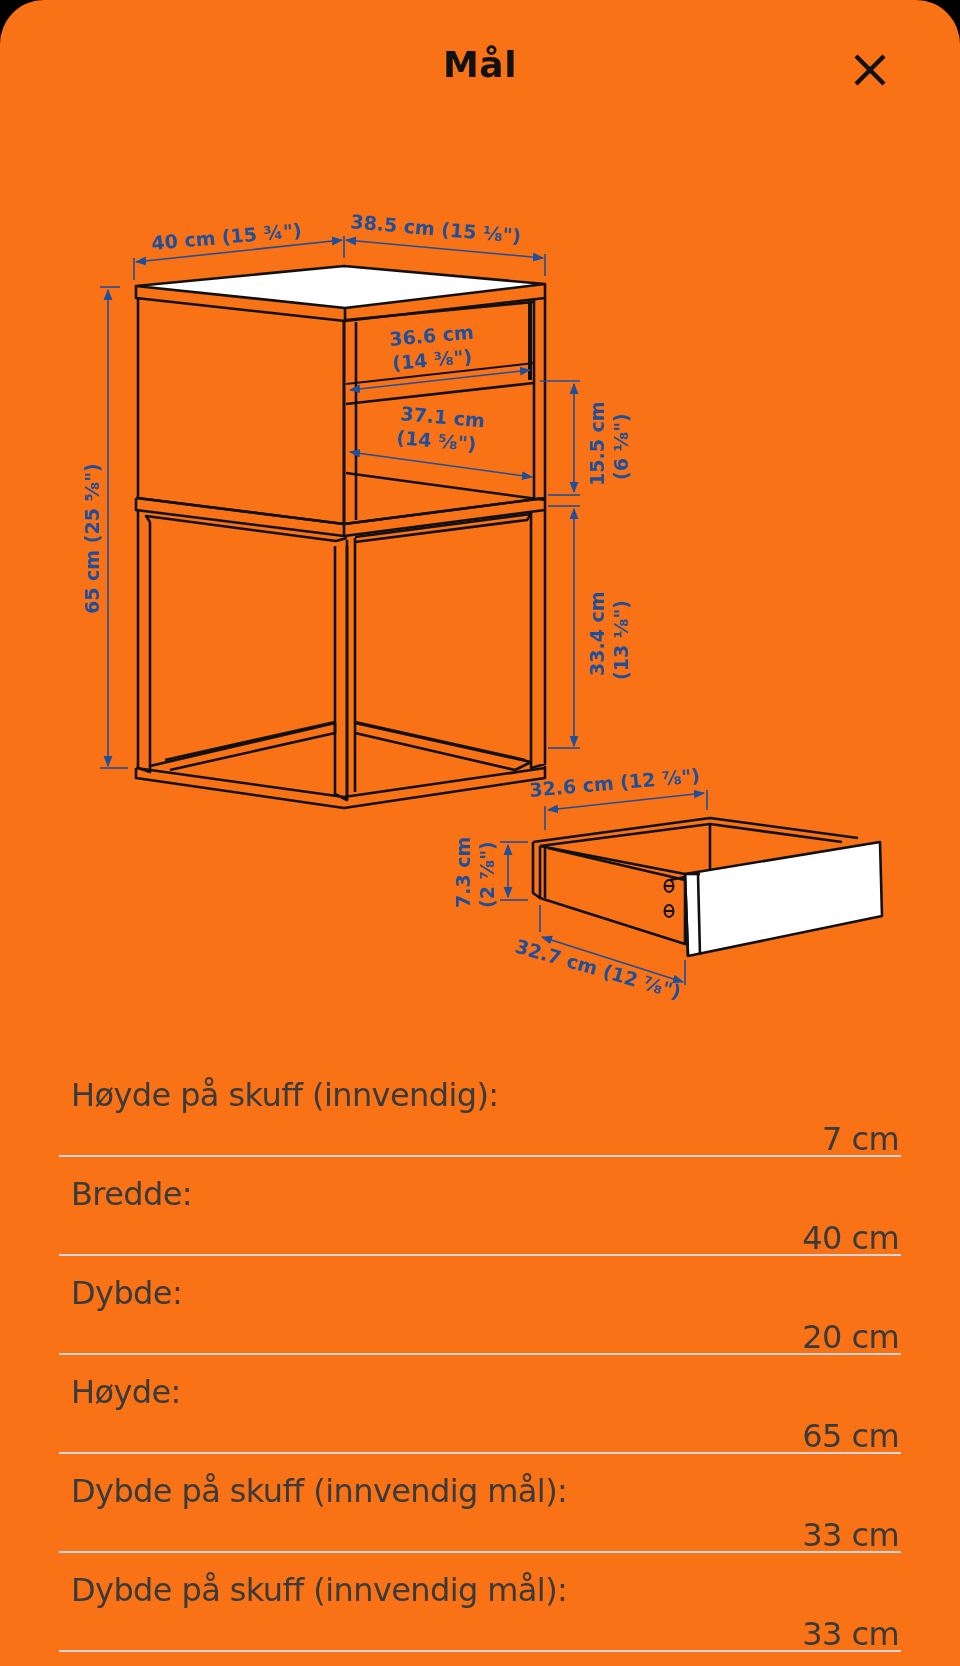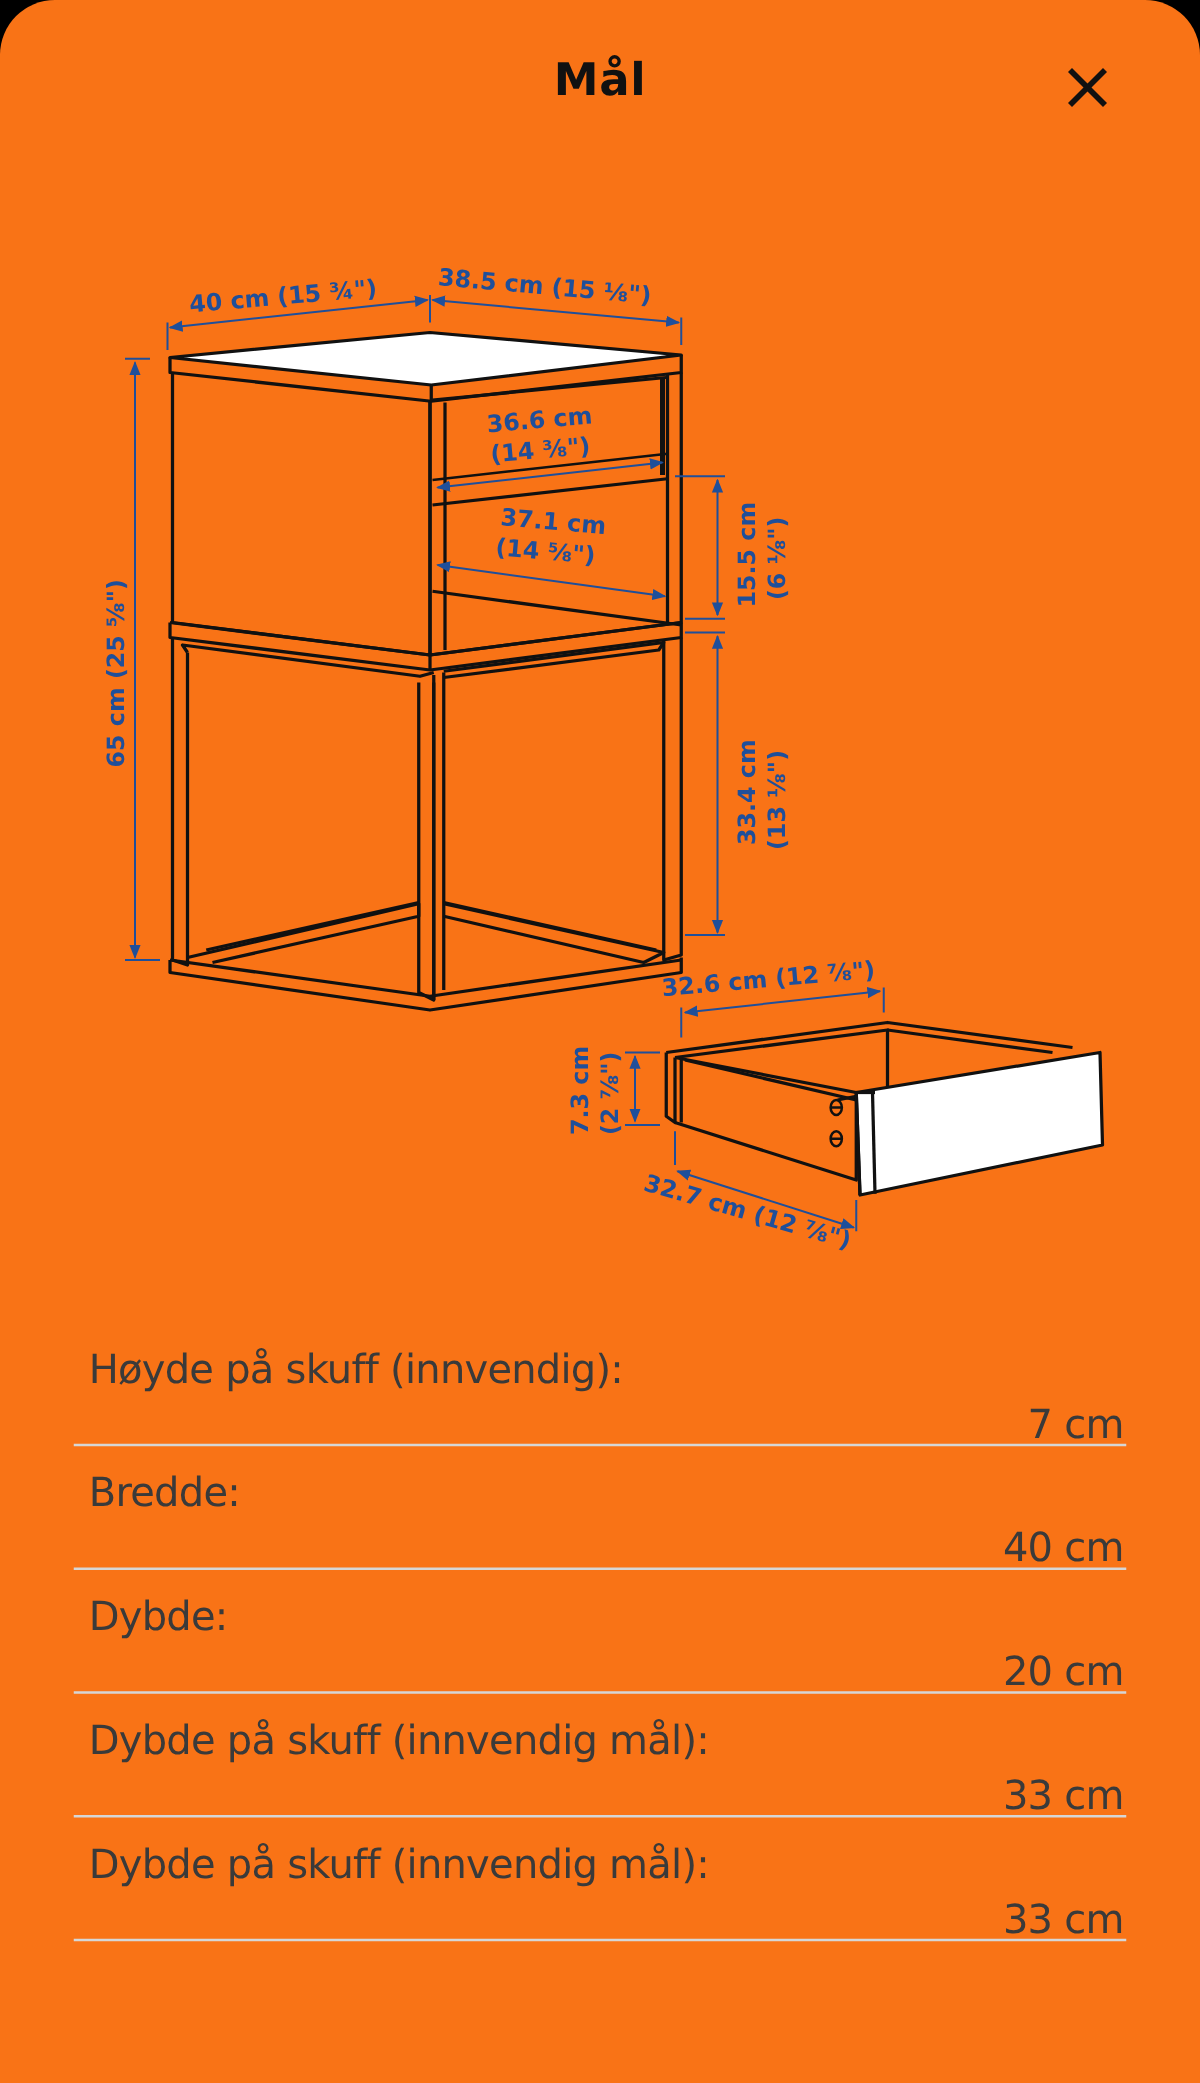--- a/index.html
+++ b/index.html
@@ -201,20 +201,24 @@
     </div>
     <div class="row">
       <span class="label">Bredde:</span>
       <span class="value">40 cm</span>
     </div>
     <div class="row">
       <span class="label">Dybde:</span>
       <span class="value">20 cm</span>
     </div>
     <div class="row">
+      <span class="label">Høyde:</span>
+      <span class="value">65 cm</span>
+    </div>
+    <div class="row">
       <span class="label">Dybde på skuff (innvendig mål):</span>
       <span class="value">33 cm</span>
     </div>
     <div class="row">
       <span class="label">Dybde på skuff (innvendig mål):</span>
       <span class="value">33 cm</span>
     </div>
   </div>
 
 </div>

